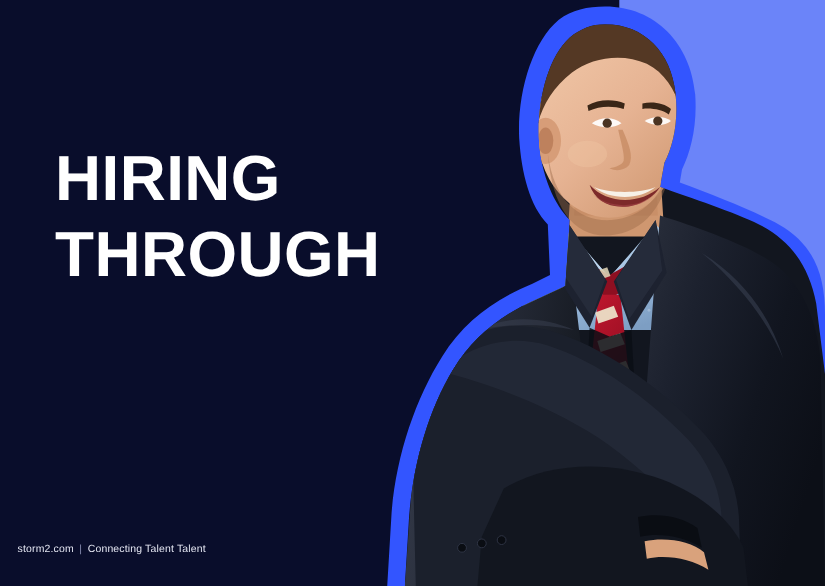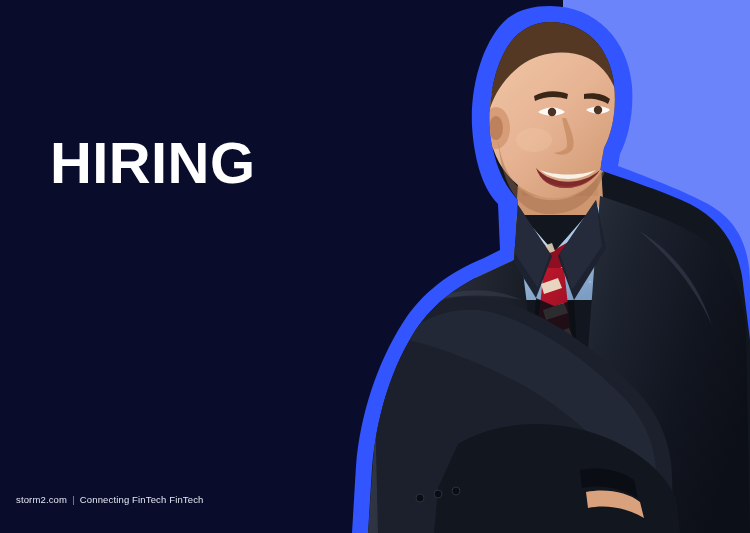--- a/index.html
+++ b/index.html
@@ -286,21 +286,22 @@
         </g>
 
         <path d="M300 230 C336 252 362 286 374 326 C360 292 334 258 300 230 Z" fill="#3e4557" opacity="0.5"></path>
         <path d="M96 300 C124 286 156 288 184 300 C154 294 122 294 96 300 Z" fill="#3e4557" opacity="0.45"></path>
       </g>
     </svg>
   </div>
 
   <div class="headline">
     <span class="line">HIRING</span>
+    <span class="line">THROUGH</span>
   </div>
 
   <div class="footer">
     <span>storm2.com</span>
     <span class="sep">|</span>
-    <span>Connecting FinTech FinTech</span>
+    <span>Connecting Talent Talent</span>
   </div>
 
 </div>
 
 </body></html>

